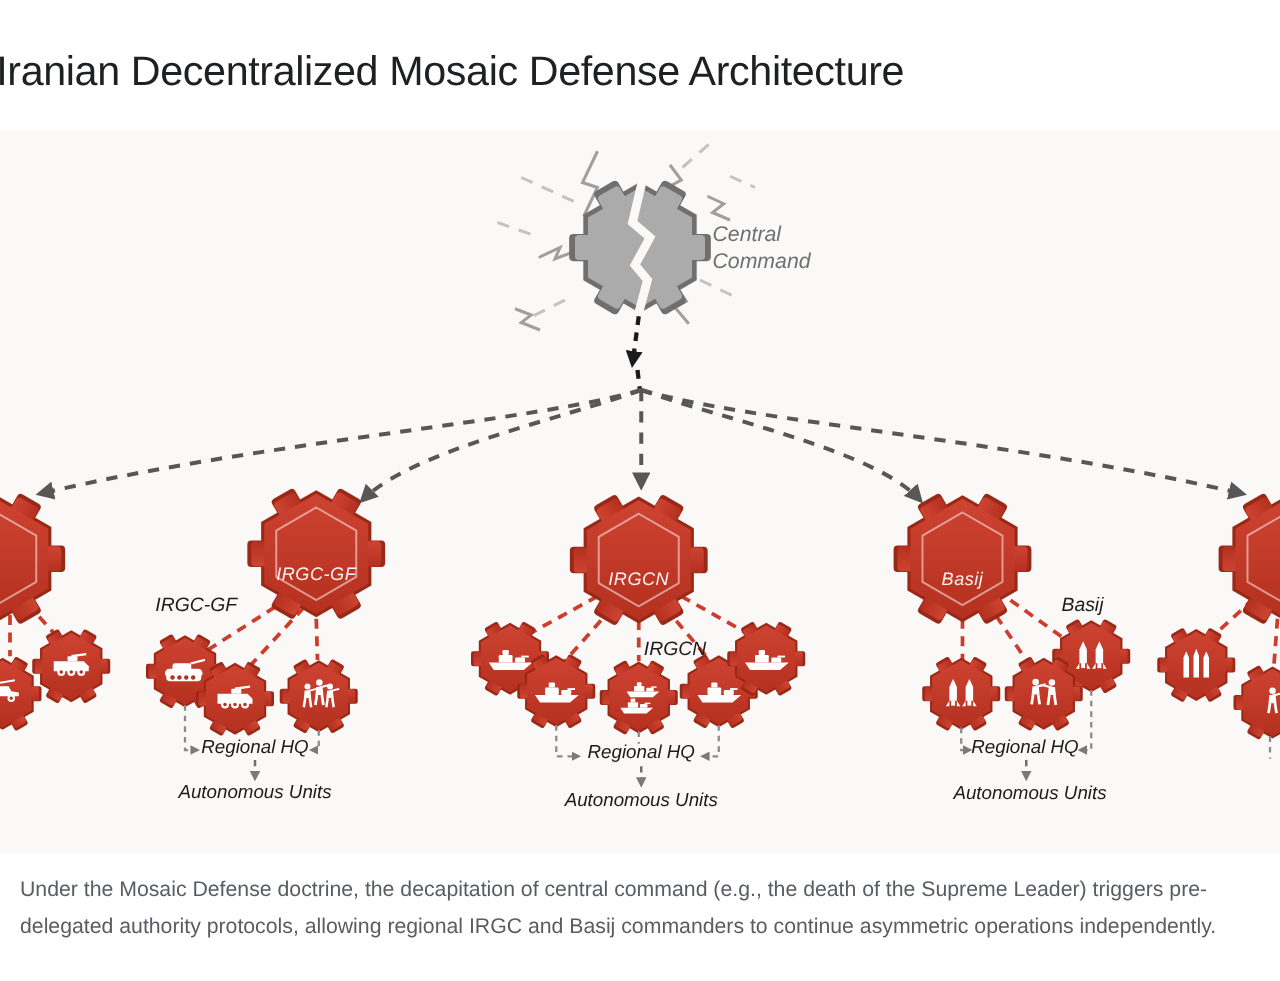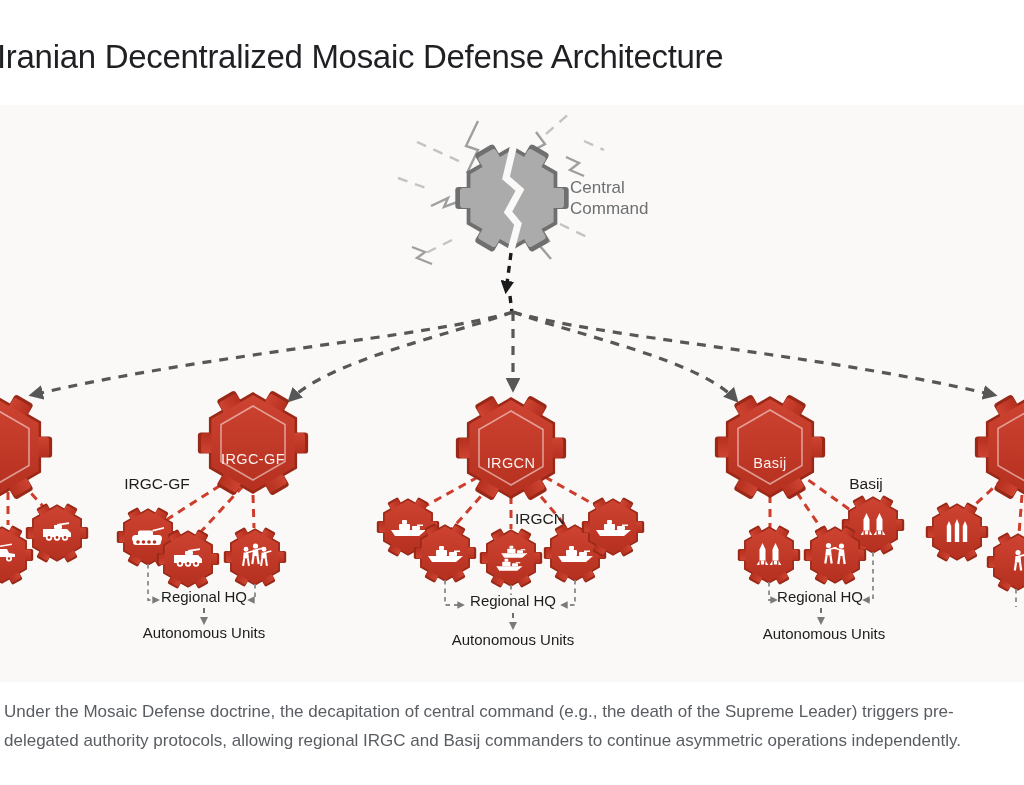--- a/index.html
+++ b/index.html
@@ -7,23 +7,24 @@
     width:1024px;height:785px;position:relative;overflow:hidden;
     background:#ffffff;font-family:"Liberation Sans",sans-serif;
   }
   .page-title{
     position:absolute;left:-3px;top:38px;width:1000px;
     font-size:33px;font-weight:400;letter-spacing:-.3px;color:#1f2023;
   }
   .diagram-wrap{
     position:absolute;left:0;top:105px;width:1024px;height:577px;
     background:#faf9f8;
+    font-style:italic;
   }
   .caption{
-    position:absolute;left:4px;top:697px;width:980px;
+    position:absolute;left:16px;top:697px;width:980px;
     font-size:17px;line-height:29px;color:#595d62;font-weight:400;
   }
   svg text{font-family:"Liberation Sans",sans-serif;}
   .node-label{fill:rgba(255,255,255,.93);font-size:14.5px;letter-spacing:.4px;}
   .callout-label{fill:#1d1d1d;font-size:15.5px;}
   .hq-label{fill:#1c1c1c;font-size:15px;}
   .central-label{fill:#6d6f71;font-size:17px;}
   .redlink{stroke-width:3;stroke-dasharray:8 6;fill:none;}
   .graycurve{stroke-width:3.2;stroke-dasharray:9 8;fill:none;}
   .stub{stroke:#8a8a8a;stroke-width:1.8;stroke-dasharray:4.5 4;fill:none;}

